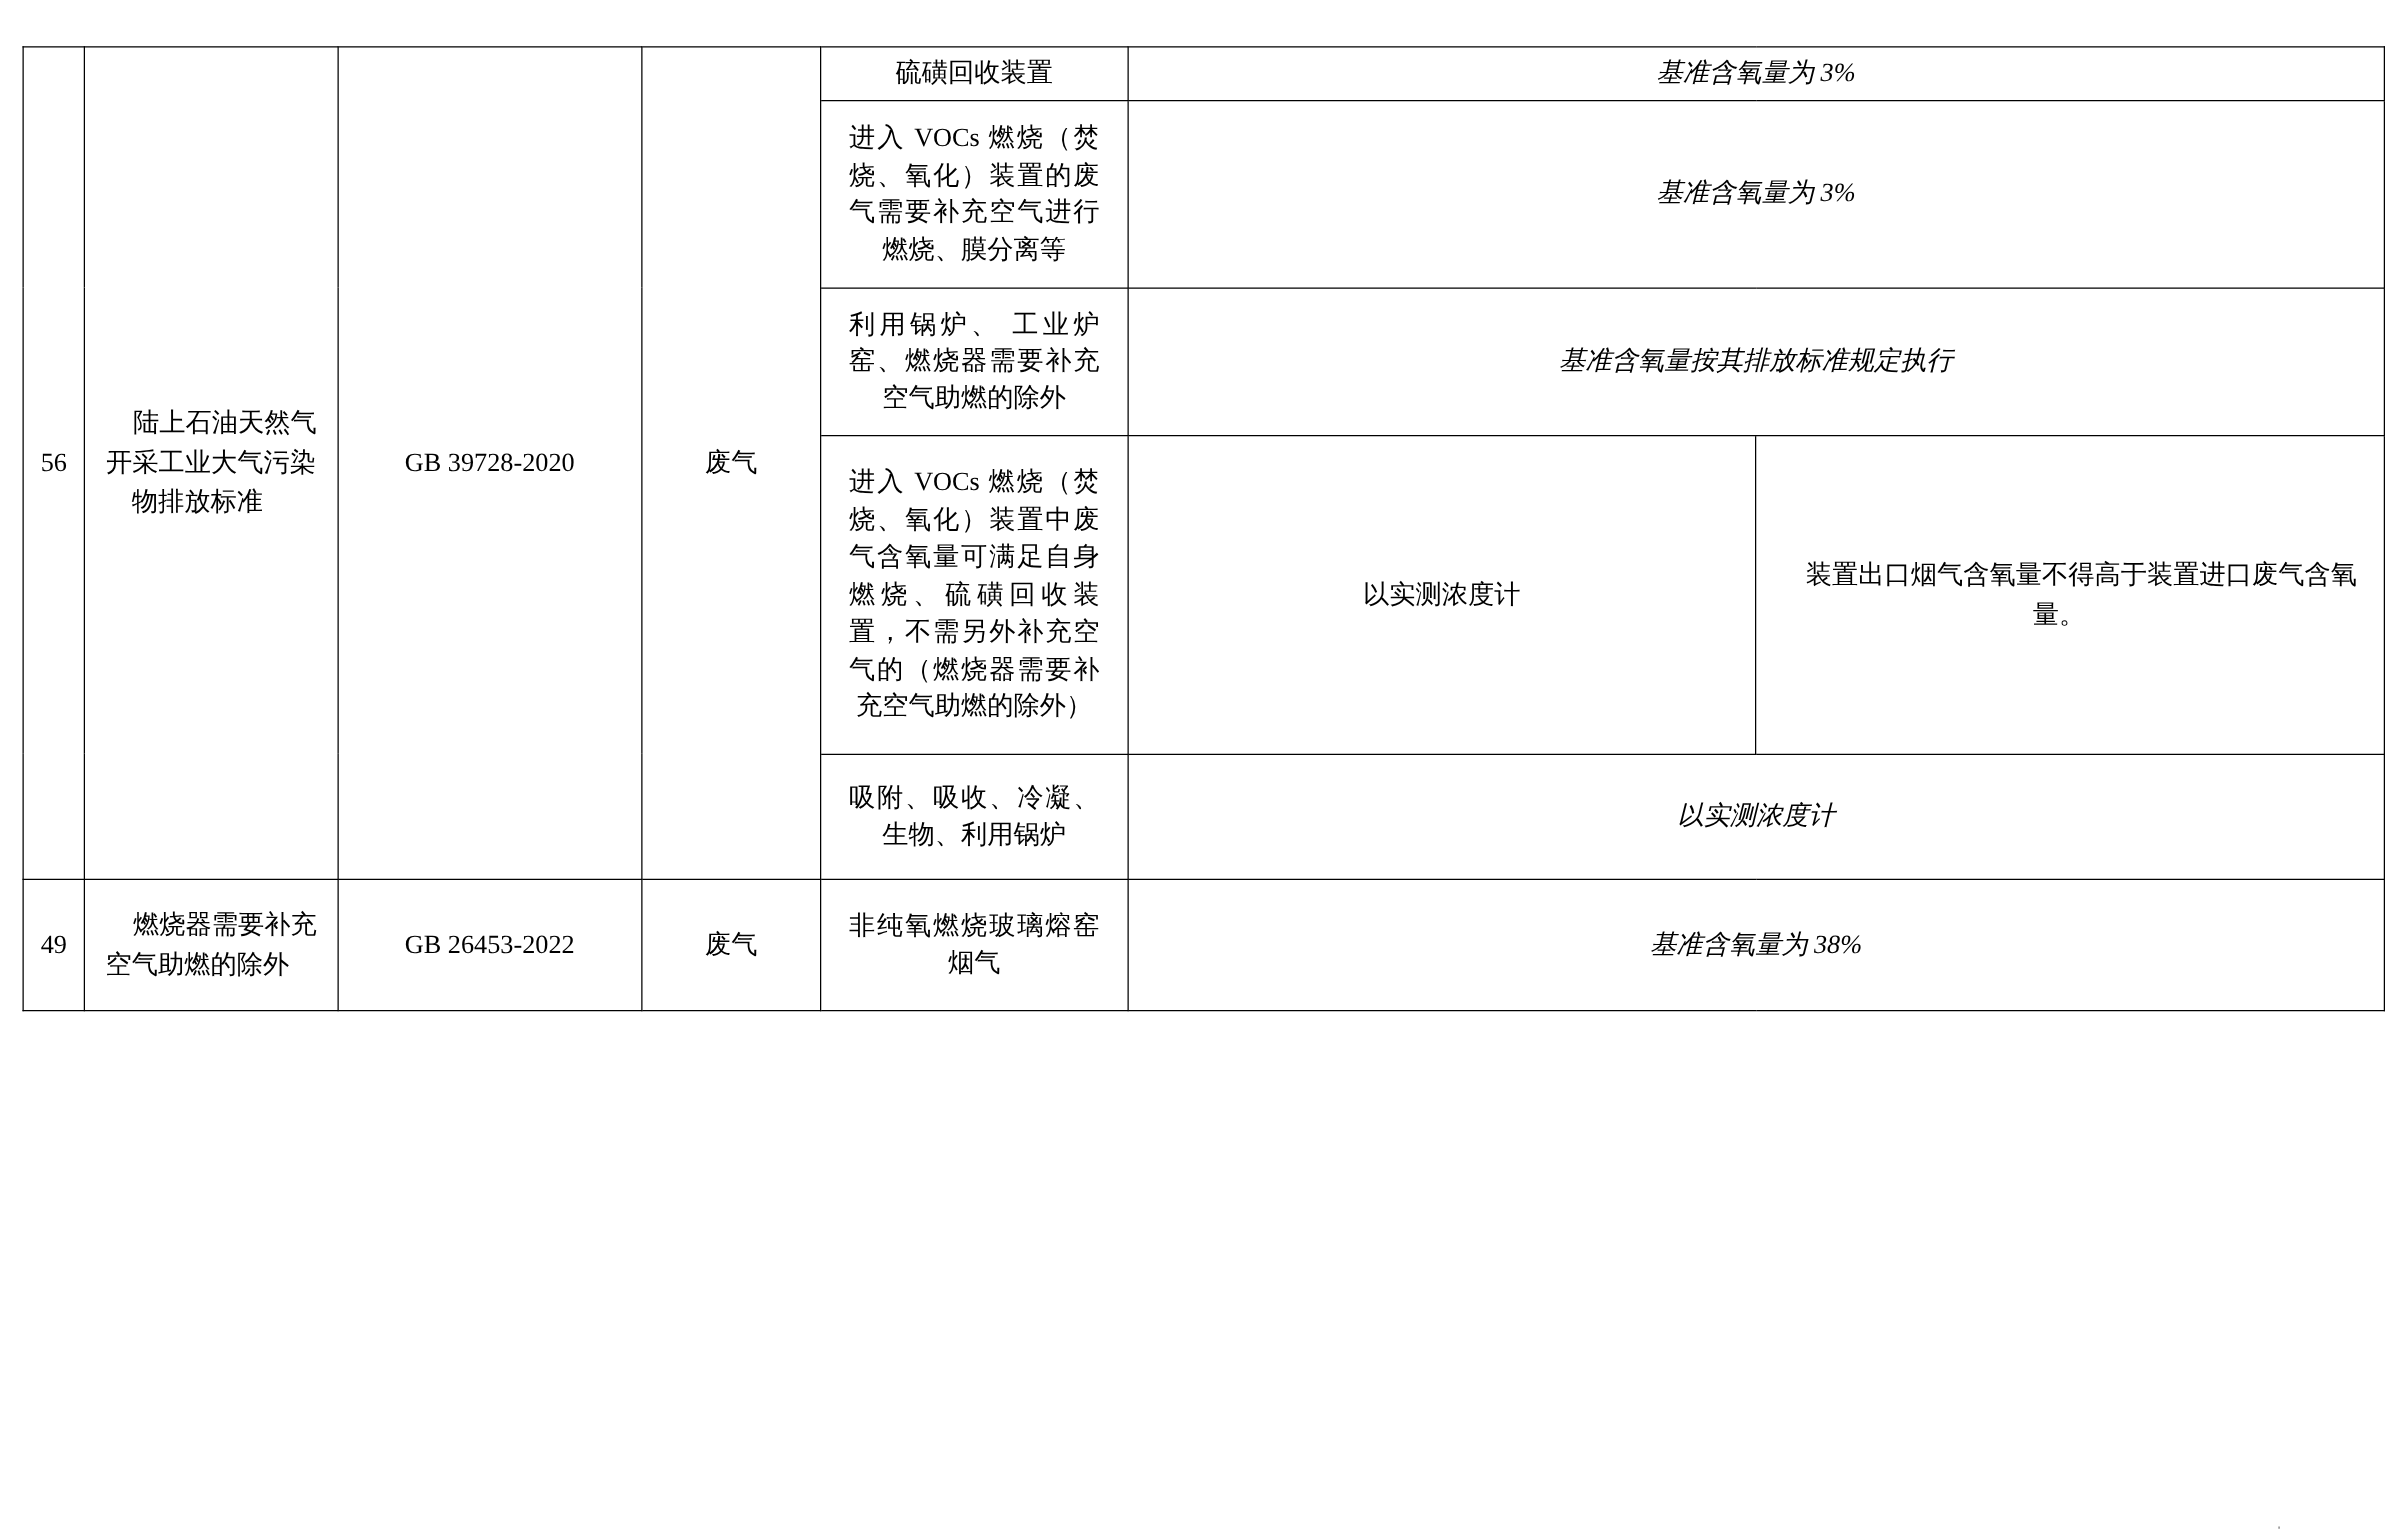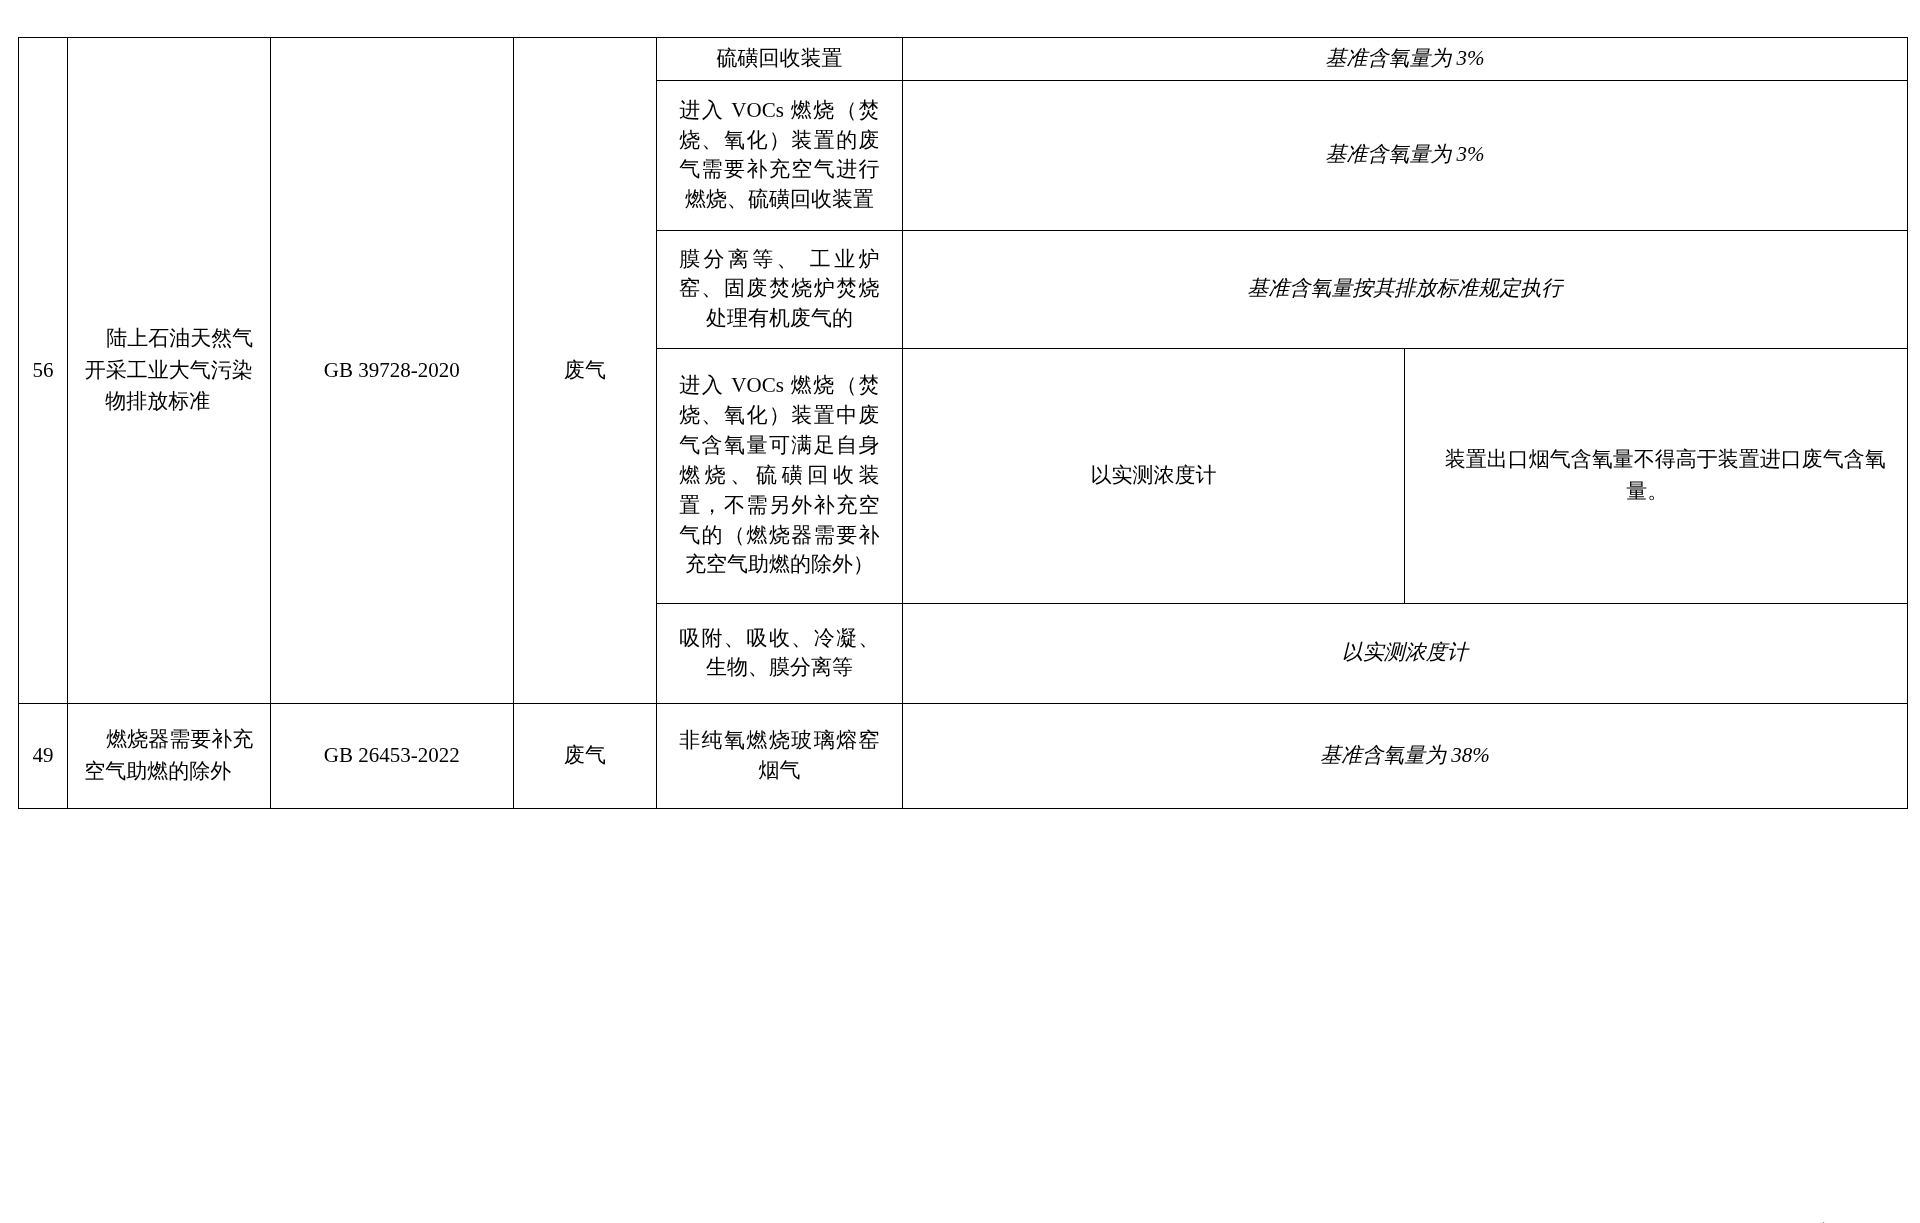--- a/index.html
+++ b/index.html
@@ -87,42 +87,42 @@
         </td>
         <td class="c-code nowrap-code" rowspan="5">GB 39728-2020</td>
         <td class="c-type" rowspan="5">废气</td>
         <td class="c-cond">
           <span class="cond-text">硫磺回收装置</span>
         </td>
         <td class="c-val" colspan="2">基准含氧量为 3%</td>
       </tr>
       <tr>
         <td class="c-cond" style="height:150px">
-          <span class="cond-text">进入 VOCs 燃烧（焚烧、氧化）装置的废气需要补充空气进行燃烧、硫磺回收装置</span>
+          <span class="cond-text">进入 VOCs 燃烧（焚烧、氧化）装置的废气需要补充空气进行燃烧、膜分离等</span>
         </td>
         <td class="c-val" colspan="2">基准含氧量为 3%</td>
       </tr>
       <tr>
         <td class="c-cond" style="height:118px">
-          <span class="cond-text">膜分离等、 工业炉窑、固废焚烧炉焚烧处理有机废气的</span>
+          <span class="cond-text">利用锅炉、 工业炉窑、燃烧器需要补充空气助燃的除外</span>
         </td>
         <td class="c-val" colspan="2">基准含氧量按其排放标准规定执行</td>
       </tr>
       <tr>
         <td class="c-cond" style="height:255px">
           <span class="cond-text">进入 VOCs 燃烧（焚烧、氧化）装置中废气含氧量可满足自身燃烧、硫磺回收装置，不需另外补充空气的（燃烧器需要补充空气助燃的除外）</span>
         </td>
         <td class="c-val-left">以实测浓度计</td>
         <td class="c-val-right">
           <span class="val-note">装置出口烟气含氧量不得高于装置进口废气含氧量。</span>
         </td>
       </tr>
       <tr>
         <td class="c-cond" style="height:100px">
-          <span class="cond-text">吸附、吸收、冷凝、生物、膜分离等</span>
+          <span class="cond-text">吸附、吸收、冷凝、生物、利用锅炉</span>
         </td>
         <td class="c-val" colspan="2">以实测浓度计</td>
       </tr>
 
       <tr>
         <td class="c-index">49</td>
         <td class="c-name">
           <span class="cell-pad-name">燃烧器需要补充空气助燃的除外</span>
         </td>
         <td class="c-code nowrap-code">GB 26453-2022</td>

